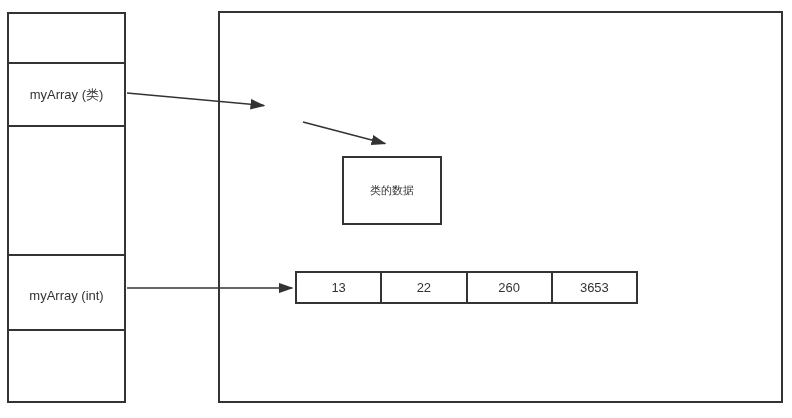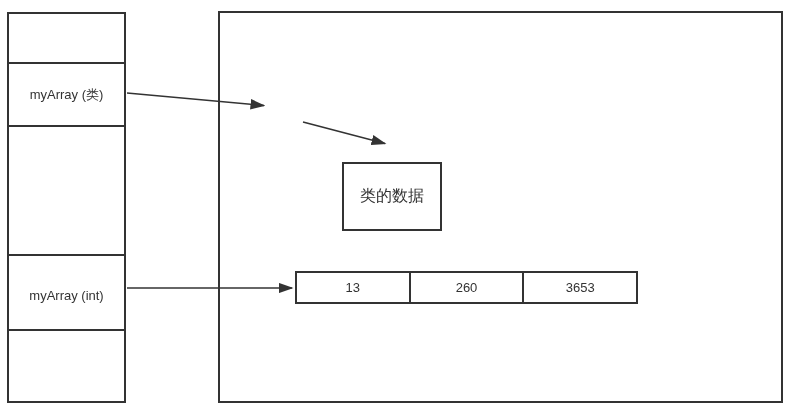--- a/index.html
+++ b/index.html
@@ -75,30 +75,30 @@
     align-items: center;
     justify-content: center;
     font-size: 13px;
     white-space: nowrap;
   }
 
   
   .class-box {
     position: absolute;
     left: 342px;
-    top: 162px;
+    top: 156px;
     width: 100px;
     height: 69px;
     box-sizing: border-box;
     border: 2px solid #333333;
     background: #ffffff;
     display: flex;
     align-items: center;
     justify-content: center;
-    font-size: 16px;
+    font-size: 11px;
     white-space: nowrap;
   }
 
   
   .int-array {
     position: absolute;
     left: 295px;
     top: 271px;
     width: 343px;
     height: 33px;
@@ -157,20 +157,23 @@
 
   <div class="class-box">
     <span>类的数据</span>
   </div>
 
   <div class="int-array">
     <div class="int-cell">
       <span>13</span>
     </div>
     <div class="int-cell">
+      <span>22</span>
+    </div>
+    <div class="int-cell">
       <span>260</span>
     </div>
     <div class="int-cell">
       <span>3653</span>
     </div>
   </div>
 
   <svg class="arrows" viewBox="0 0 792 418" xmlns="http://www.w3.org/2000/svg">
     <defs>
       <marker id="ah" markerWidth="10" markerHeight="7" refX="9" refY="3.5" orient="auto" markerUnits="strokeWidth">

